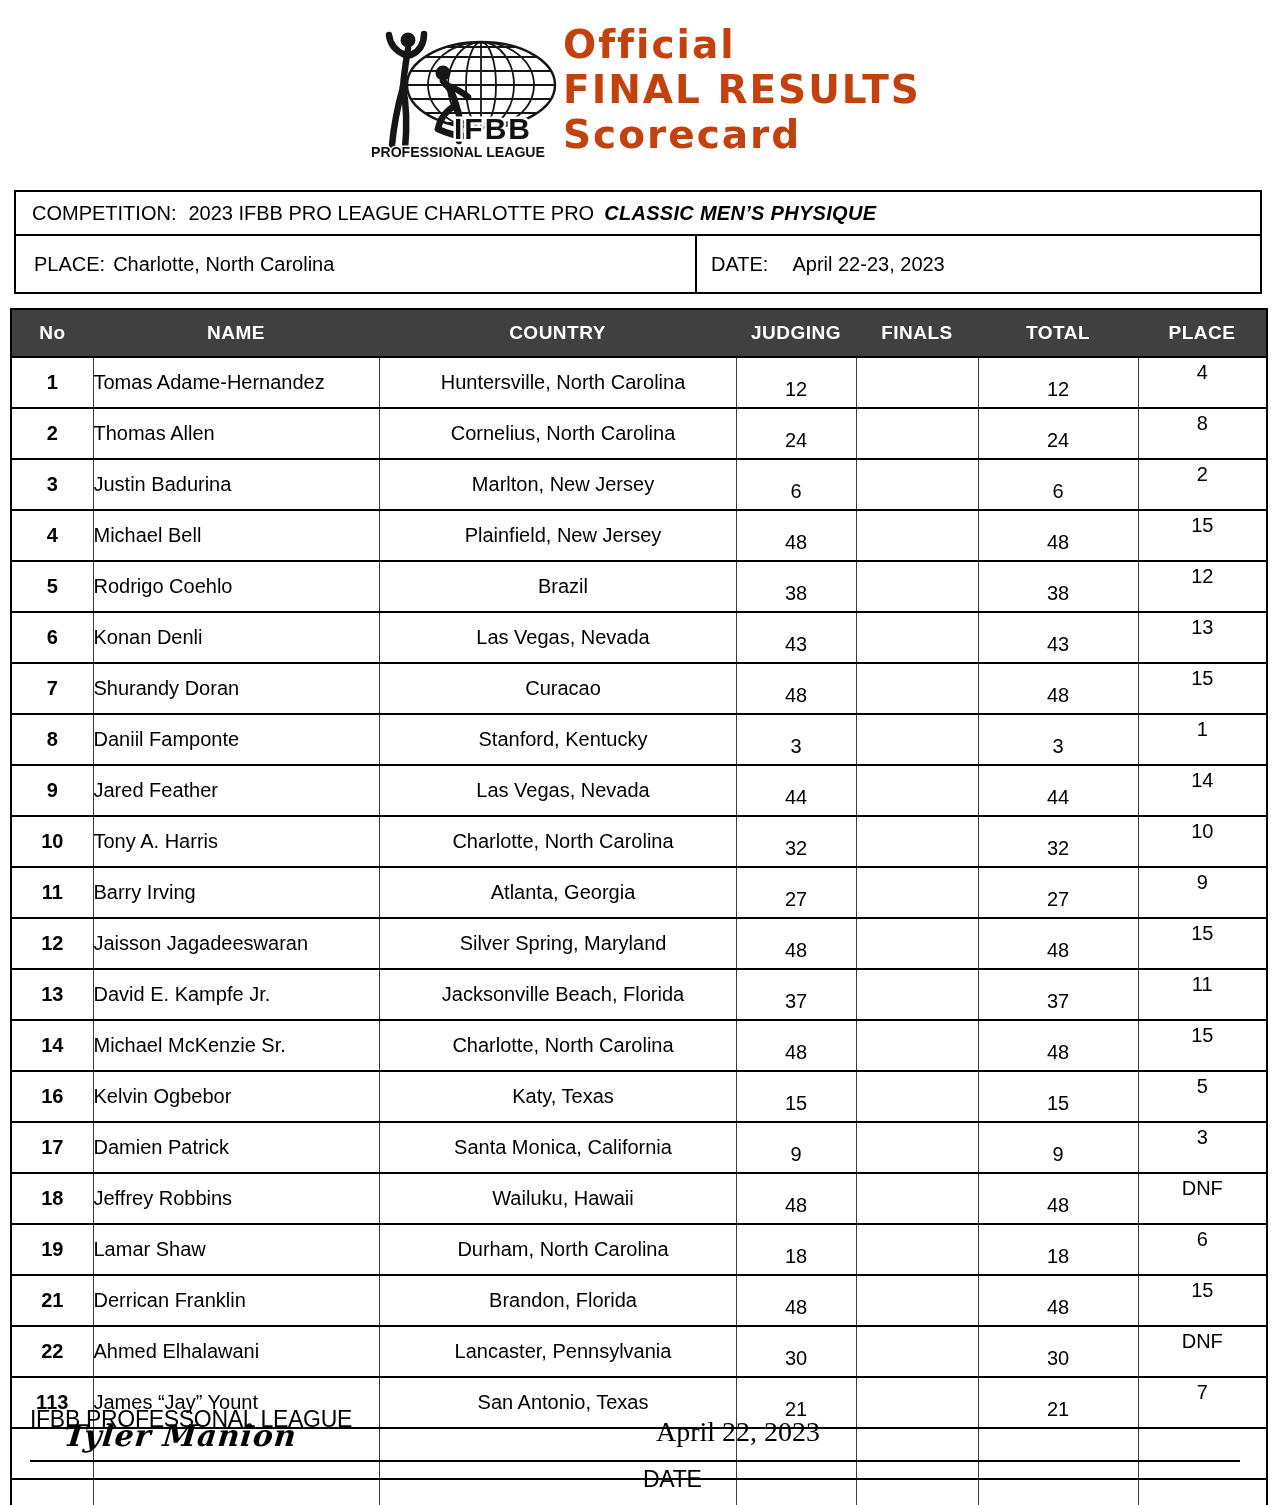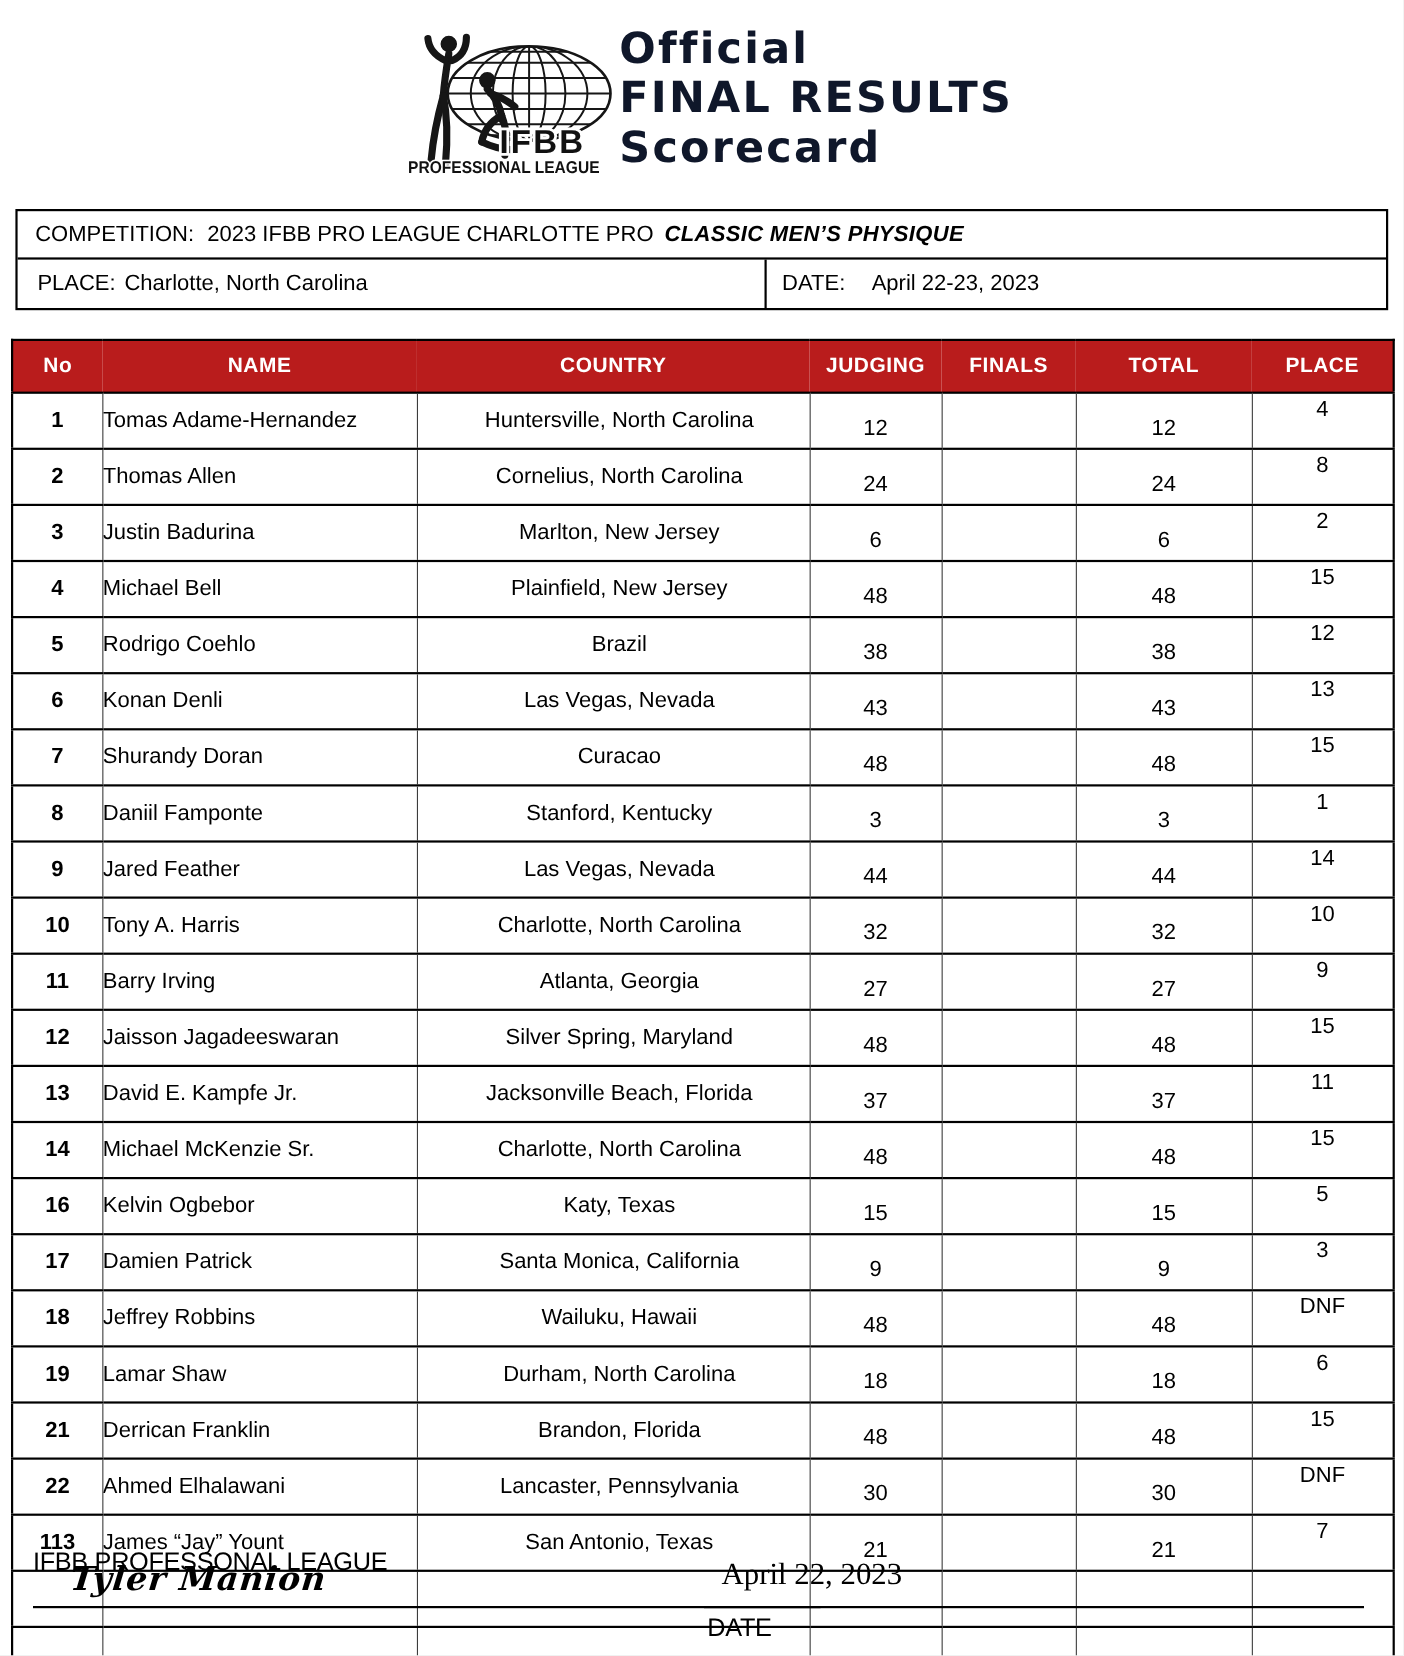--- a/index.html
+++ b/index.html
@@ -16,59 +16,59 @@
 
   
   .logo { position: absolute; left: 348px; top: 25px; width: 212px; height: 140px; }
   .masthead-title {
     position: absolute; left: 563px; top: 22px;
     font-family: "DejaVu Sans", sans-serif;
     font-weight: 900;
     font-size: 39px;
     line-height: 45px;
     letter-spacing: 2px;
-    color: #0f172a;
+    color: #c2410c;
   }
   .masthead-title .line { white-space: nowrap; }
 
   
   .competition-box {
     position: absolute; left: 14px; top: 190px; width: 1244px;
     border: 2px solid #000;
     font-size: 20px;
   }
   .comp-row1 {
     height: 42px; display: flex; align-items: center;
     padding-left: 16px; border-bottom: 2px solid #000;
     white-space: nowrap;
   }
   .comp-row1 .comp-name { margin-left: 12px; }
   .comp-row1 .comp-division {
     margin-left: 10px; font-weight: bold; font-style: italic;
     letter-spacing: 0.3px;
     text-align: center;
   }
-  .comp-row2 { display: flex; height: 44px; }
+  .comp-row2 { display: flex; height: 56px; }
   .comp-place {
     flex: 0 0 661px; display: flex; align-items: center;
     padding-left: 18px; border-right: 2px solid #000;
     white-space: nowrap;
   }
   .comp-place .value, .comp-date .value { margin-left: 8px; }
   .comp-date { flex: 1; display: flex; align-items: center; padding-left: 14px; white-space: nowrap; }
   .comp-date .value { margin-left: 24px; }
 
   
   table.results {
     position: absolute; left: 10px; top: 308px;
     width: 1256px; border-collapse: collapse; table-layout: fixed;
     border: 2px solid #000;
   }
   table.results thead th {
-    background: #b91c1c; color: #fff;
+    background: #404040; color: #fff;
     font-size: 19px; font-weight: bold;
     height: 44px; 
     letter-spacing: 0.5px;
     border: 0;
   }
   table.results tbody td {
     height: 42px;
     border-top: 2px solid #000;
     border-bottom: 2px solid #000;
     border-left: 1px solid #3c3c3c;

